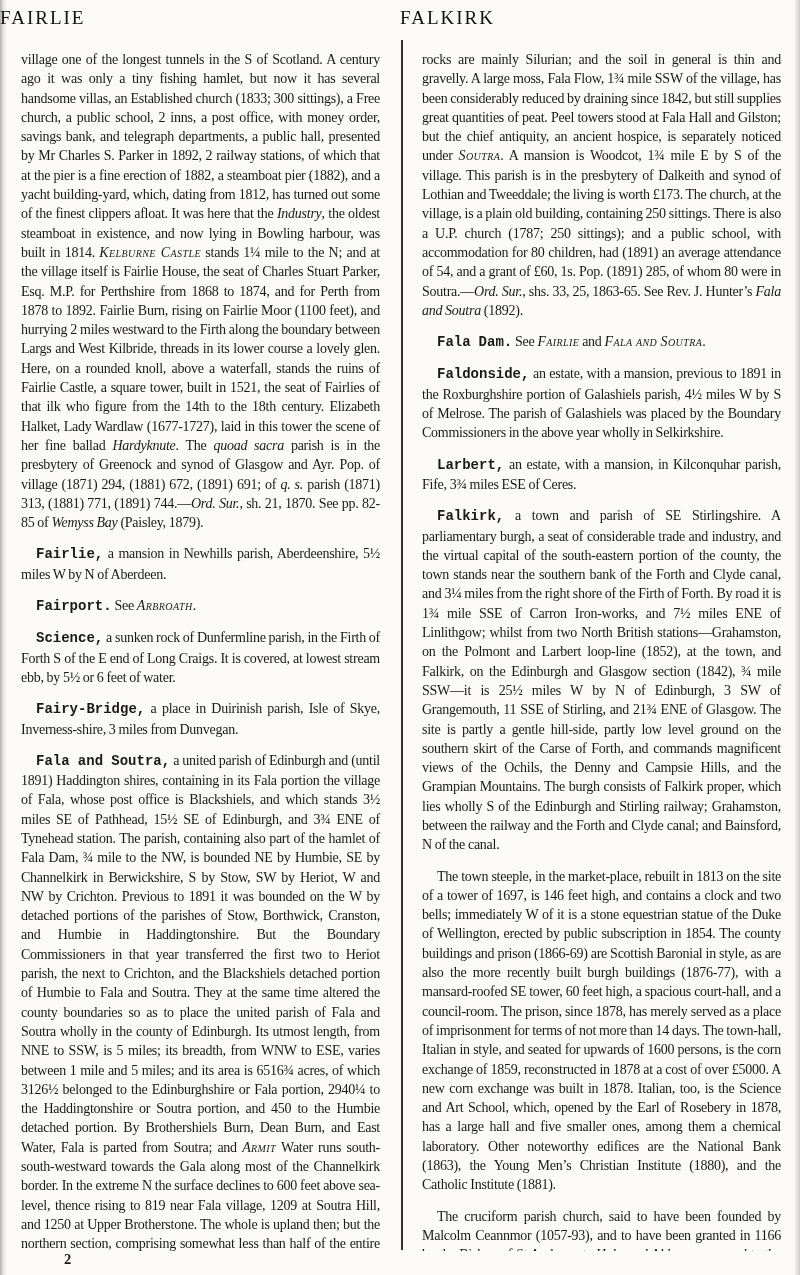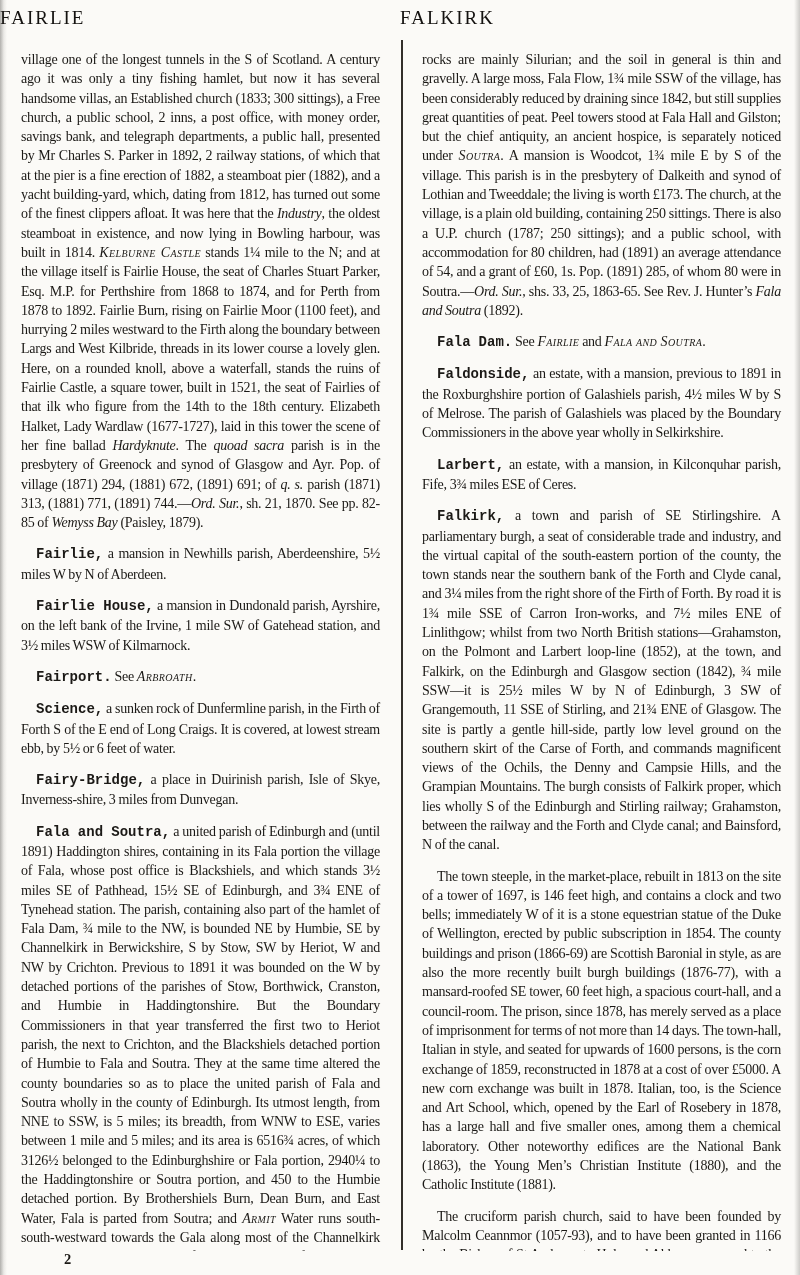--- a/index.html
+++ b/index.html
@@ -110,21 +110,20 @@
 
   <div class="header-row">
     <div class="header-cell">FAIRLIE</div>
     <div class="header-cell">FALKIRK</div>
   </div>
 
   <div class="text-block">
     <div class="col">
         <p class="para noindent">village one of the longest tunnels in the S of Scotland. A century ago it was only a tiny fishing hamlet, but now it has several handsome villas, an Established church (1833; 300 sittings), a Free church, a public school, 2 inns, a post office, with money order, savings bank, and telegraph departments, a public hall, presented by Mr Charles S. Parker in 1892, 2 railway stations, of which that at the pier is a fine erection of 1882, a steamboat pier (1882), and a yacht building-yard, which, dating from 1812, has turned out some of the finest clippers afloat. It was here that the <span class="seg-i">Industry</span>, the oldest steamboat in existence, and now lying in Bowling harbour, was built in 1814. <span class="seg-sc">Kelburne Castle</span> stands 1¼ mile to the N; and at the village itself is Fairlie House, the seat of Charles Stuart Parker, Esq. M.P. for Perthshire from 1868 to 1874, and for Perth from 1878 to 1892. Fairlie Burn, rising on Fairlie Moor (1100 feet), and hurrying 2 miles westward to the Firth along the boundary between Largs and West Kilbride, threads in its lower course a lovely glen. Here, on a rounded knoll, above a waterfall, stands the ruins of Fairlie Castle, a square tower, built in 1521, the seat of Fairlies of that ilk who figure from the 14th to the 18th century. Elizabeth Halket, Lady Wardlaw (1677-1727), laid in this tower the scene of her fine ballad <span class="seg-i">Hardyknute</span>. The <span class="seg-i">quoad sacra</span> parish is in the presbytery of Greenock and synod of Glasgow and Ayr. Pop. of village (1871) 294, (1881) 672, (1891) 691; of <span class="seg-i">q. s.</span> parish (1871) 313, (1881) 771, (1891) 744.—<span class="seg-i">Ord. Sur.</span>, sh. 21, 1870. See pp. 82-85 of <span class="seg-i">Wemyss Bay</span> (Paisley, 1879).</p>
         <p class="para"><span class="seg-b">Fairlie,</span> a mansion in Newhills parish, Aberdeenshire, 5½ miles W by N of Aberdeen.</p>
-        <p class="para"><span class="seg-b">Fairlie House,</span> a mansion in Dundonald parish, Ayrshire, on the left bank of the Irvine, 1 mile SW of Gatehead station, and 3½ miles WSW of Kilmarnock.</p>
         <p class="para"><span class="seg-b">Fairport.</span> See <span class="seg-sc">Arbroath</span>.</p>
         <p class="para"><span class="seg-b">Science,</span> a sunken rock of Dunfermline parish, in the Firth of Forth S of the E end of Long Craigs. It is covered, at lowest stream ebb, by 5½ or 6 feet of water.</p>
         <p class="para"><span class="seg-b">Fairy-Bridge,</span> a place in Duirinish parish, Isle of Skye, Inverness-shire, 3 miles from Dunvegan.</p>
         <p class="para"><span class="seg-b">Fala and Soutra,</span> a united parish of Edinburgh and (until 1891) Haddington shires, containing in its Fala portion the village of Fala, whose post office is Blackshiels, and which stands 3½ miles SE of Pathhead, 15½ SE of Edinburgh, and 3¾ ENE of Tynehead station. The parish, containing also part of the hamlet of Fala Dam, ¾ mile to the NW, is bounded NE by Humbie, SE by Channelkirk in Berwickshire, S by Stow, SW by Heriot, W and NW by Crichton. Previous to 1891 it was bounded on the W by detached portions of the parishes of Stow, Borthwick, Cranston, and Humbie in Haddingtonshire. But the Boundary Commissioners in that year transferred the first two to Heriot parish, the next to Crichton, and the Blackshiels detached portion of Humbie to Fala and Soutra. They at the same time altered the county boundaries so as to place the united parish of Fala and Soutra wholly in the county of Edinburgh. Its utmost length, from NNE to SSW, is 5 miles; its breadth, from WNW to ESE, varies between 1 mile and 5 miles; and its area is 6516¾ acres, of which 3126½ belonged to the Edinburghshire or Fala portion, 2940¼ to the Haddingtonshire or Soutra portion, and 450 to the Humbie detached portion. By Brothershiels Burn, Dean Burn, and East Water, Fala is parted from Soutra; and <span class="seg-sc">Armit</span> Water runs south-south-westward towards the Gala along most of the Channelkirk border. In the extreme N the surface declines to 600 feet above sea-level, thence rising to 819 near Fala village, 1209 at Soutra Hill, and 1250 at Upper Brotherstone. The whole is upland then; but the northern section, comprising somewhat less than half of the entire area, is gently undulating, fertile, and well cultivated, whilst the southern mainly consists of the westernmost part of the Lammermuirs, and, with the exception of a few arable patches, is all of it one great sheep-walk. The</p>
       </div>
     <div class="col-divider"></div>
     <div class="col">
         <p class="para noindent">rocks are mainly Silurian; and the soil in general is thin and gravelly. A large moss, Fala Flow, 1¾ mile SSW of the village, has been considerably reduced by draining since 1842, but still supplies great quantities of peat. Peel towers stood at Fala Hall and Gilston; but the chief antiquity, an ancient hospice, is separately noticed under <span class="seg-sc">Soutra</span>. A mansion is Woodcot, 1¾ mile E by S of the village. This parish is in the presbytery of Dalkeith and synod of Lothian and Tweeddale; the living is worth £173. The church, at the village, is a plain old building, containing 250 sittings. There is also a U.P. church (1787; 250 sittings); and a public school, with accommodation for 80 children, had (1891) an average attendance of 54, and a grant of £60, 1s. Pop. (1891) 285, of whom 80 were in Soutra.—<span class="seg-i">Ord. Sur.</span>, shs. 33, 25, 1863-65. See Rev. J. Hunter’s <span class="seg-i">Fala and Soutra</span> (1892).</p>
         <p class="para"><span class="seg-b">Fala Dam.</span> See <span class="seg-sc">Fairlie</span> and <span class="seg-sc">Fala and Soutra</span>.</p>
         <p class="para"><span class="seg-b">Faldonside,</span> an estate, with a mansion, previous to 1891 in the Roxburghshire portion of Galashiels parish, 4½ miles W by S of Melrose. The parish of Galashiels was placed by the Boundary Commissioners in the above year wholly in Selkirkshire.</p>

